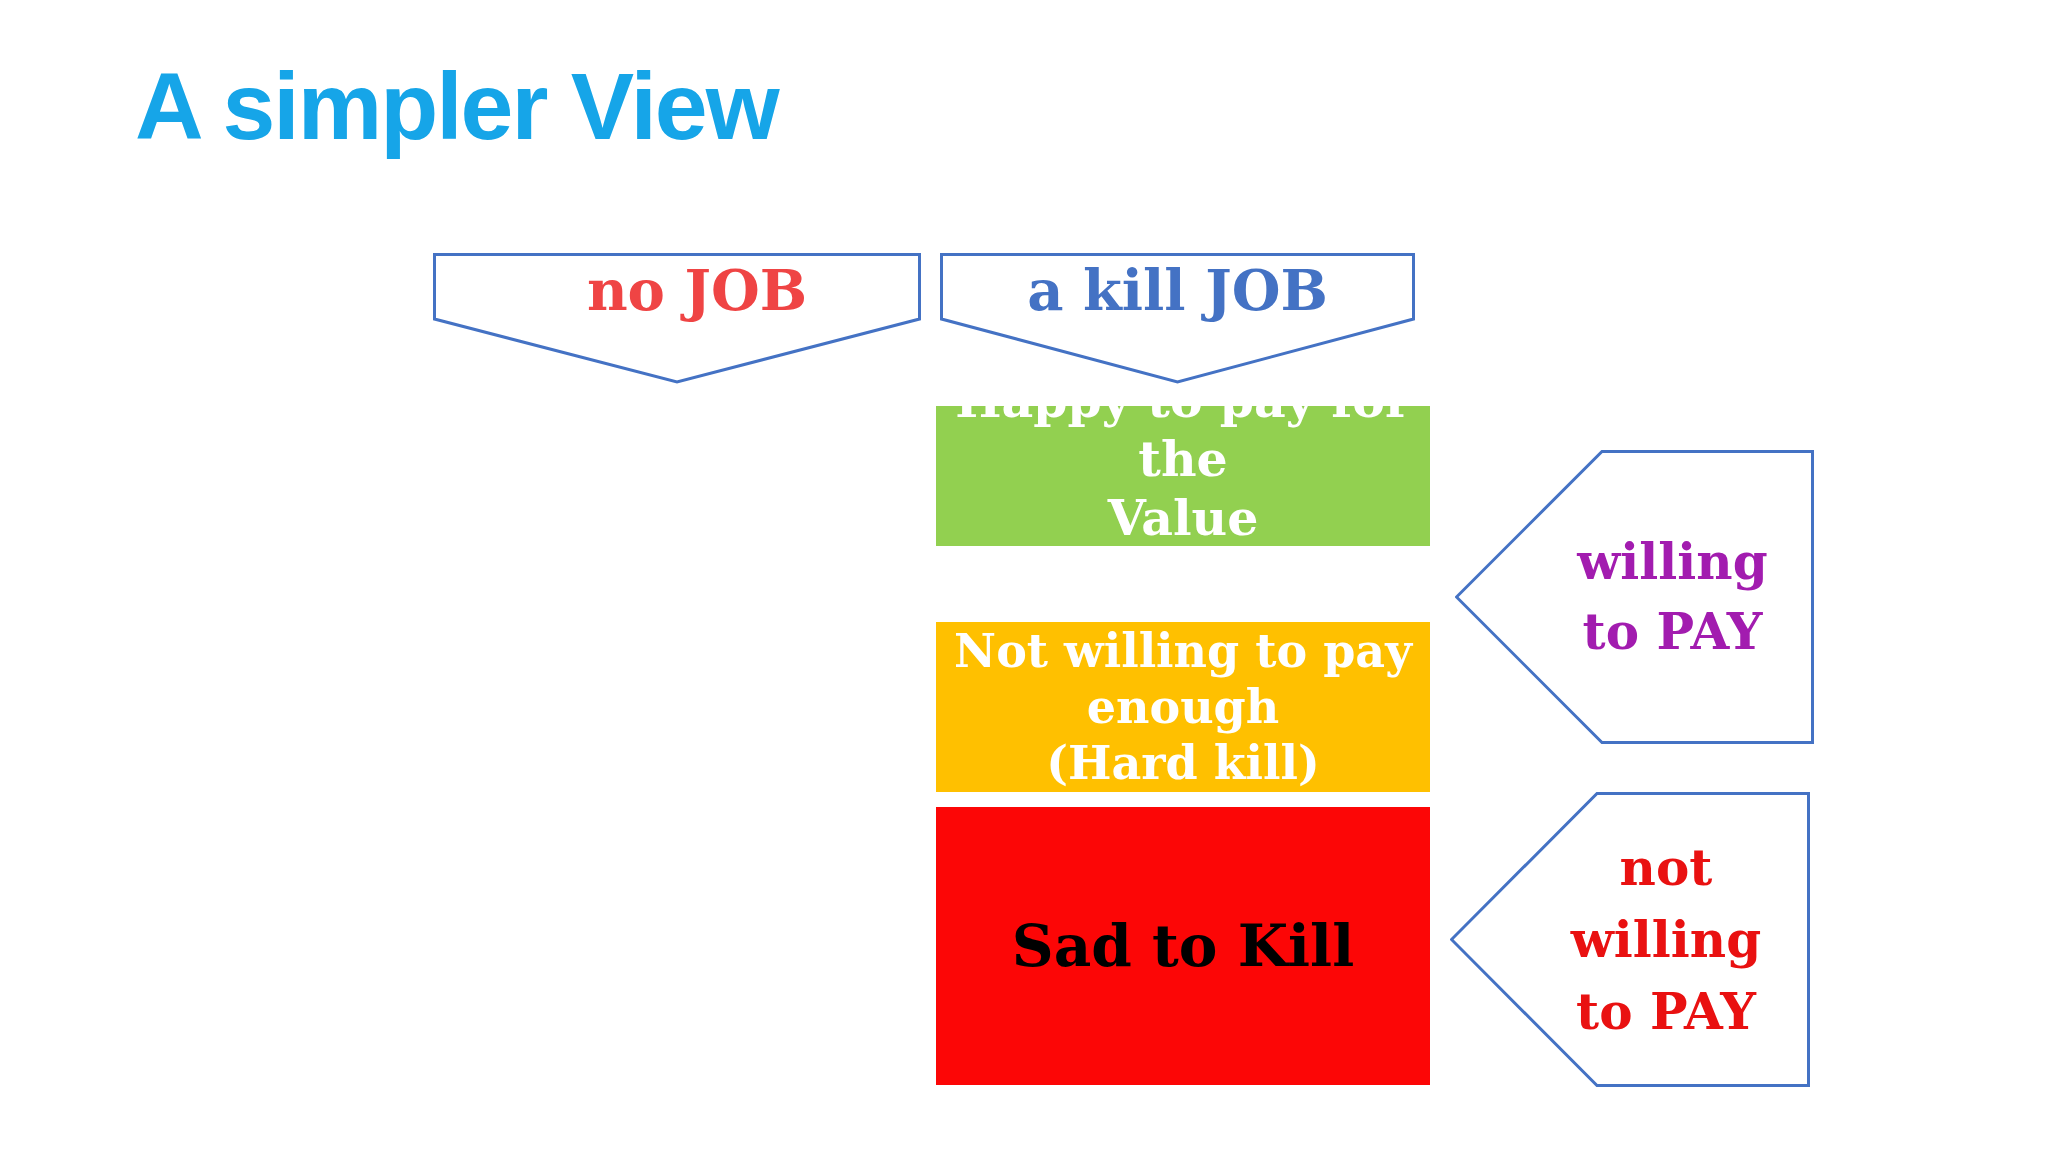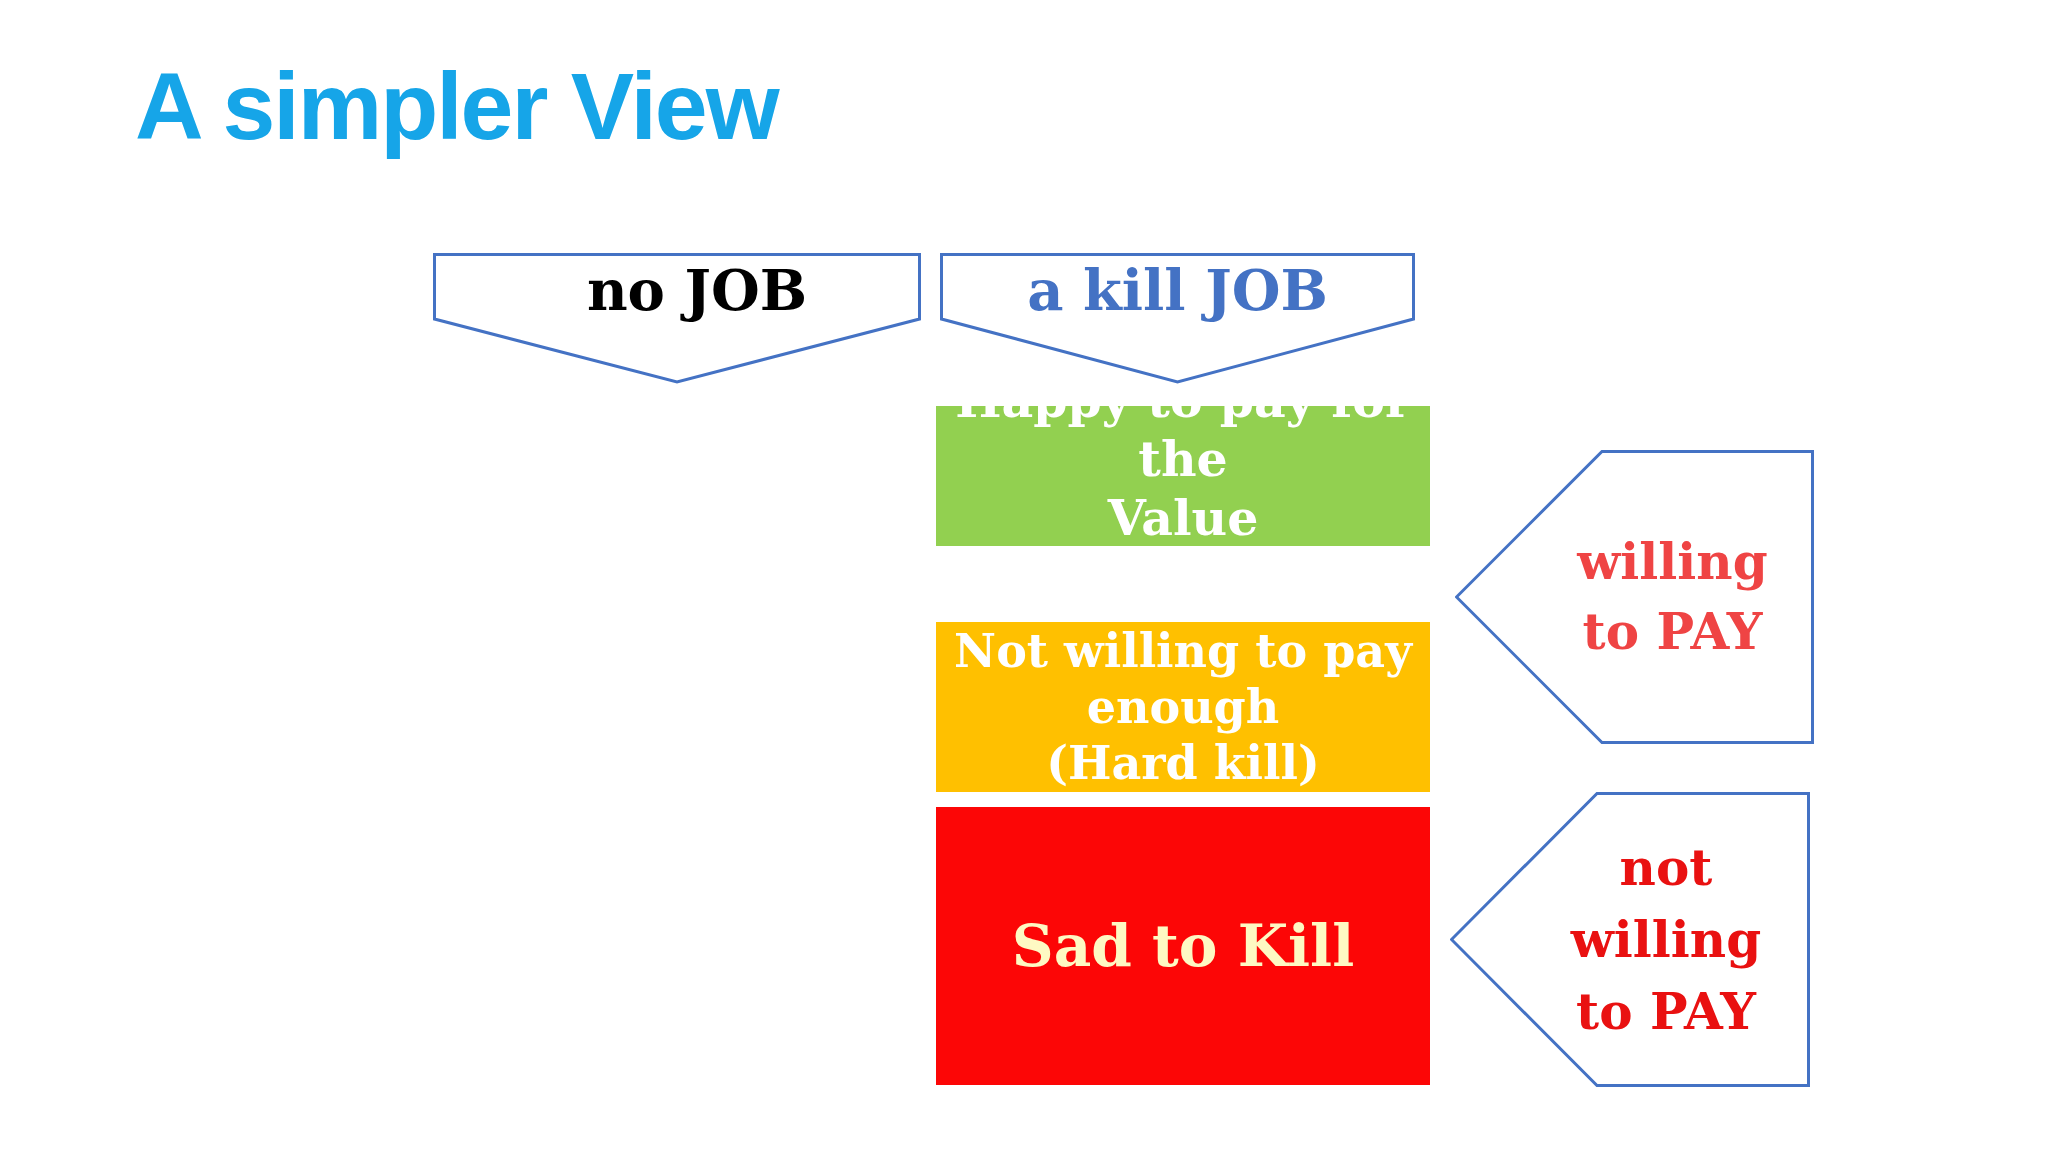--- a/index.html
+++ b/index.html
@@ -63,45 +63,45 @@
 <body>
 
 <div class="slide">
 
   <div class="abs title" style="color: rgb(22, 165, 232);">A simpler View</div>
 
   <div class="abs banner" style="left:433px;top:253px;">
     <svg width="488" height="131" viewBox="0 0 488 131">
       <polygon points="1.5,1.5 486.5,1.5 486.5,66 244,129 1.5,66" fill="#FFFFFF" stroke-width="3" stroke="#4472C4"></polygon>
     </svg>
-    <div class="banner-label" style="color: #000000; margin-left: 40px;">no JOB</div>
+    <div class="banner-label" style="color: #ef4444; margin-left: 40px;">no JOB</div>
   </div>
 
   <div class="abs banner" style="left:940px;top:253px;width:475px;">
     <svg width="475" height="131" viewBox="0 0 475 131">
       <polygon points="1.5,1.5 473.5,1.5 473.5,66 237.5,129 1.5,66" fill="#FFFFFF" stroke-width="3" stroke="#4472C4"></polygon>
     </svg>
     <div class="banner-label" style="color: rgb(68, 114, 196);">a kill JOB</div>
   </div>
 
 
   <div class="abs block" style="left: 936px; top: 406px; width: 494px; height: 140px; padding-bottom: 34px; font-size: 49px; line-height: 59px; background-color: rgb(146, 208, 80); color: rgb(255, 255, 255);">Happy to pay for the
 Value</div>
 
   <div class="abs block" style="left: 936px; top: 622px; width: 494px; height: 170px; font-size: 46px; line-height: 56px; background-color: rgb(255, 192, 0); color: rgb(255, 255, 255);">Not willing to pay
 enough
 (Hard kill)</div>
 
-  <div class="abs block" style="left: 936px; top: 807px; width: 494px; height: 278px; font-size: 58px; line-height: 70px; background-color: rgb(252, 6, 6); color: #fef9c3;">Sad to Kill</div>
+  <div class="abs block" style="left: 936px; top: 807px; width: 494px; height: 278px; font-size: 58px; line-height: 70px; background-color: rgb(252, 6, 6); color: #000000;">Sad to Kill</div>
 
   <div class="abs pent" style="left:1455px;top:450px;">
     <svg width="359" height="294" viewBox="0 0 359 294">
       <polygon points="147,1.5 357.5,1.5 357.5,292.5 147,292.5 1.5,147" fill="#FFFFFF" stroke-width="3" stroke="#4472C4"></polygon>
     </svg>
-    <div class="pent-label centered" style="color: #ef4444;">willing
+    <div class="pent-label centered" style="color: #a21caf;">willing
 to PAY</div>
   </div>
 
   <div class="abs pent" style="left:1450px;top:792px;width:360px;height:295px;">
     <svg width="360" height="295" viewBox="0 0 360 295">
       <polygon points="147,1.5 358.5,1.5 358.5,293.5 147,293.5 1.5,147.5" fill="#FFFFFF" stroke-width="3" stroke="#4472C4"></polygon>
     </svg>
     <div class="pent-label leftal" style="color: rgb(233, 17, 17);">not willing
 to PAY</div>
   </div>

